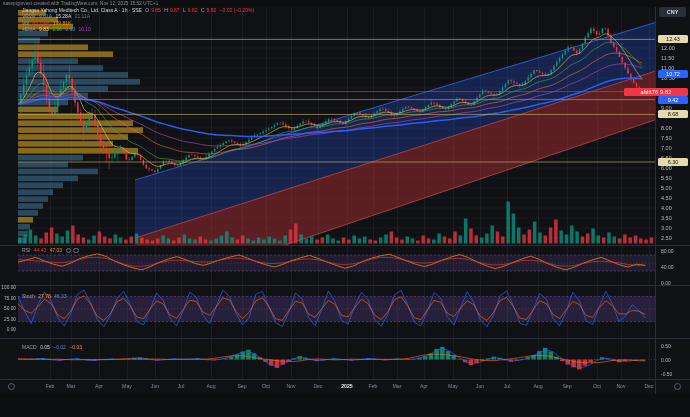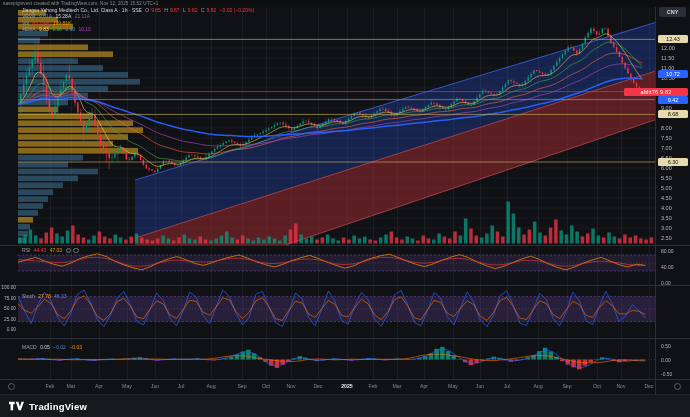--- a/index.html
+++ b/index.html
@@ -956,20 +956,13 @@
         <div class="tlabel" style="left: 495px;">Jul</div>
         <div class="tlabel" style="left: 526px;">Aug</div>
         <div class="tlabel" style="left: 555px;">Sep</div>
         <div class="tlabel" style="left: 585px;">Oct</div>
         <div class="tlabel" style="left: 609px;">Nov</div>
         <div class="tlabel" style="left: 637px;">Dec</div>
       </div>
     <span class="circ" style="left:674px;"></span>
   </div>
 
-  <div class="footer">
-    <svg width="15" height="12" viewBox="0 0 21 16">
-      <path d="M0 2h8v3.5H5.8V14H2.2V5.5H0z" fill="#ffffff"></path>
-      <path d="M9.5 2h3.6l2.2 7.2L17.5 2H21l-4.4 12h-3.2z" fill="#ffffff"></path>
-    </svg>
-    <span class="brand">TradingView</span>
-  </div>
 </div>
 
 </body></html>

